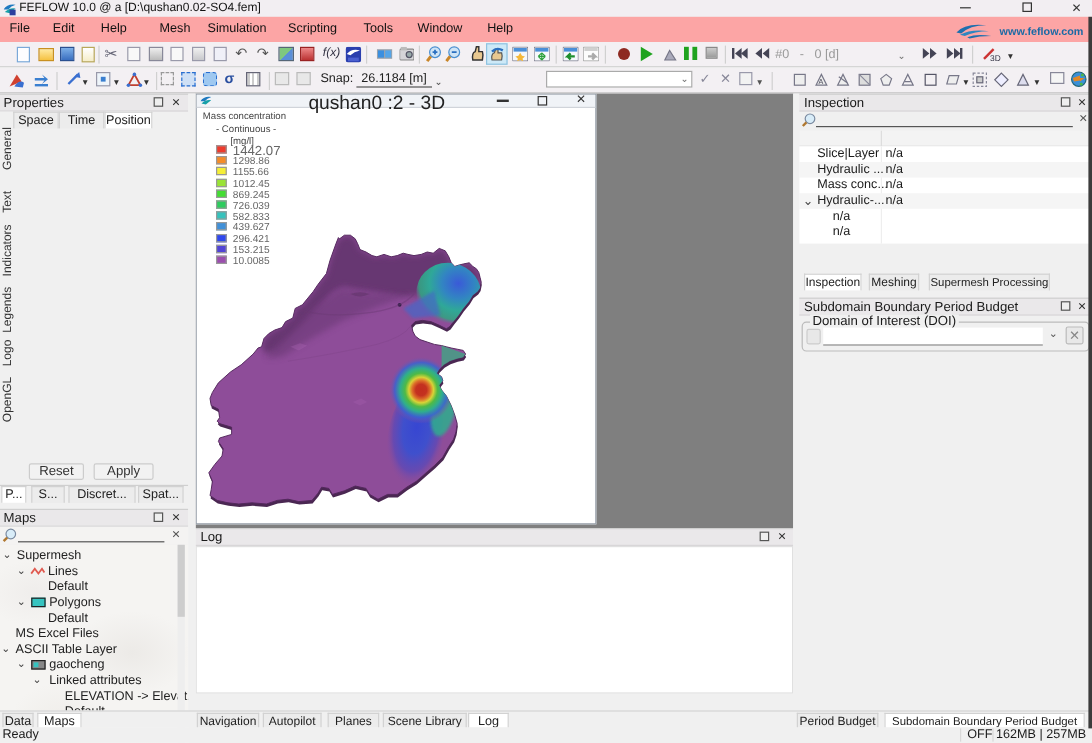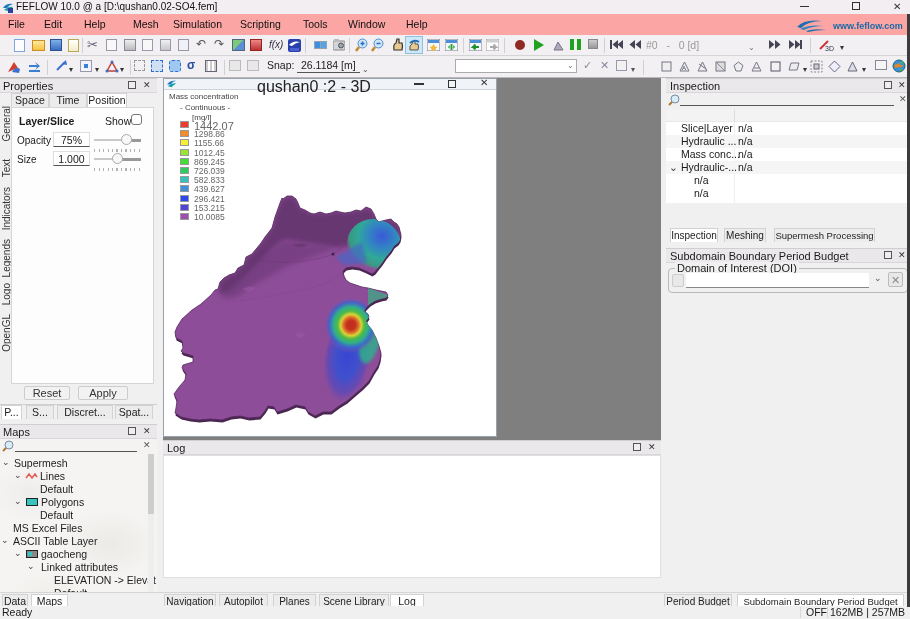--- a/index.html
+++ b/index.html
@@ -259,37 +259,20 @@
     <div class="vtxt abs" style="left:1px;top:94px;">Indicators</div>
     <div class="vtxt abs" style="left:1px;top:146px;">Legends</div>
     <div class="vtxt abs" style="left:1px;top:190px;">Logo</div>
     <div class="vtxt abs" style="left:1px;top:221px;">OpenGL</div>
   </div>
 
   <div class="tab" style="left:11px;top:15px;width:38px;">Space</div>
   <div class="tab" style="left:49px;top:15px;width:38px;">Time</div>
   <div class="tab sel" style="left:87px;top:15px;width:40px;">Position</div>
 
-  <div class="abs" style="left:11px;top:29px;width:143px;height:277px;background:#fdfdfd;border:1px solid #d6d6d6;">
-    <span class="abs" style="left:7px;top:7px;font-weight:bold;font-size:10.5px;">Layer/Slice</span>
-    <span class="abs" style="left:93px;top:7px;font-size:10.5px;">Show</span>
-    <span class="abs" style="left:119px;top:6px;width:11px;height:11px;border:1px solid #777;border-radius:3px;background:#fff;"></span>
-    <span class="abs" style="left:5px;top:27px;font-size:10px;">Opacity</span>
-    <div class="abs" style="left:41px;top:24px;width:37px;height:15px;background:#fff;border:1px solid #ddd;border-bottom:1px solid #555;text-align:center;line-height:14px;font-size:10.5px;">75%</div>
-    <div class="abs" style="left:82px;top:31px;width:47px;height:2px;background:#c8c8c8;"></div>
-    <div class="abs" style="left:112px;top:31px;width:17px;height:3px;background:#999;"></div>
-    <div class="abs" style="left:109px;top:26px;width:11px;height:11px;border-radius:50%;background:#f8f8f8;border:1px solid #aaa;"></div>
-    <div class="abs" style="left:82px;top:41px;width:47px;height:3px;background:repeating-linear-gradient(90deg,#b2b2b2 0 1px,transparent 1px 4.5px);"></div>
-    <span class="abs" style="left:5px;top:46px;font-size:10px;">Size</span>
-    <div class="abs" style="left:41px;top:43px;width:37px;height:15px;background:#fff;border:1px solid #ddd;border-bottom:1px solid #555;text-align:center;line-height:14px;font-size:10.5px;">1.000</div>
-    <div class="abs" style="left:82px;top:50px;width:47px;height:2px;background:#c8c8c8;"></div>
-    <div class="abs" style="left:103px;top:50px;width:26px;height:3px;background:#999;"></div>
-    <div class="abs" style="left:100px;top:45px;width:11px;height:11px;border-radius:50%;background:#f8f8f8;border:1px solid #aaa;"></div>
-    <div class="abs" style="left:82px;top:60px;width:47px;height:3px;background:repeating-linear-gradient(90deg,#b2b2b2 0 1px,transparent 1px 4.5px);"></div>
-  </div>
 
   <div class="abs" style="left:24px;top:308px;width:46px;height:14px;background:#f2f2f2;border:1px solid #ccc;border-radius:2px;text-align:center;line-height:13px;color:#333;">Reset</div>
   <div class="abs" style="left:78px;top:308px;width:50px;height:14px;background:#f2f2f2;border:1px solid #ccc;border-radius:2px;text-align:center;line-height:13px;color:#333;">Apply</div>
 
   <div class="abs" style="left:0;top:326px;width:157px;height:1px;background:#cfcfcf;"></div>
   <div class="tab sel" style="left:1px;top:327px;width:21px;">P...</div>
   <div class="tab" style="left:26px;top:327px;width:28px;">S...</div>
   <div class="tab" style="left:57px;top:327px;width:56px;">Discret...</div>
   <div class="tab" style="left:115px;top:327px;width:38px;">Spat...</div>
 

